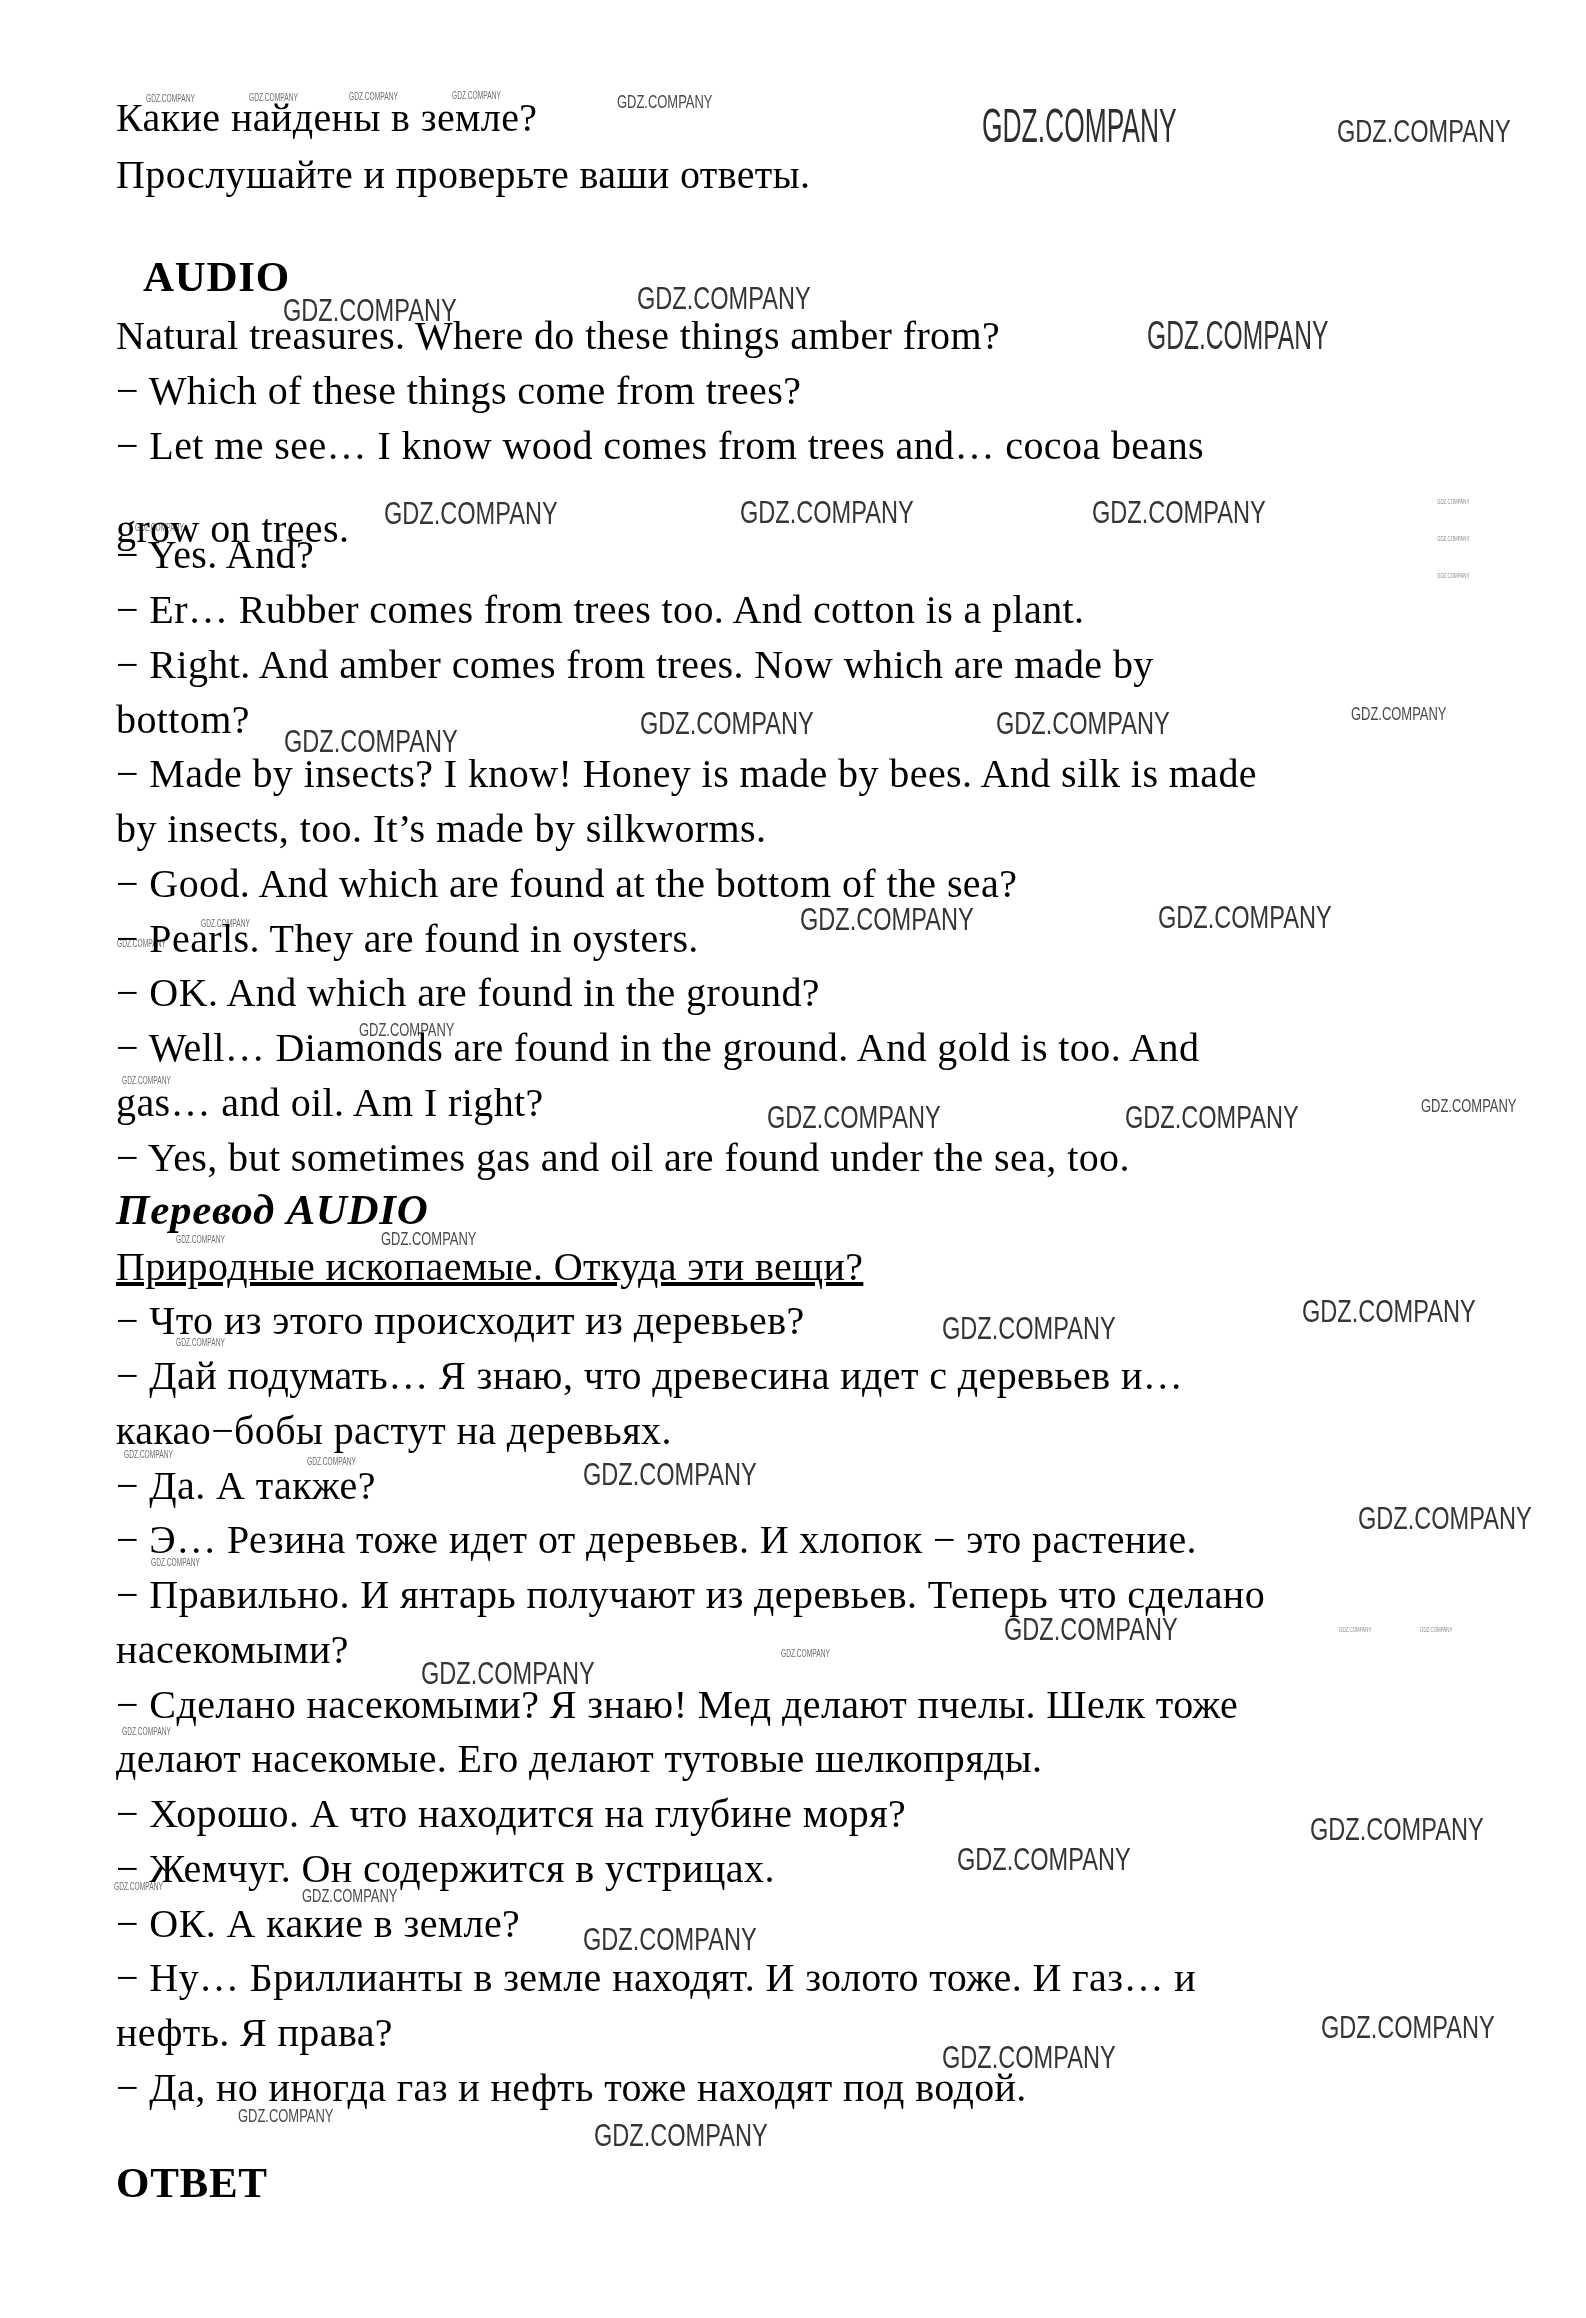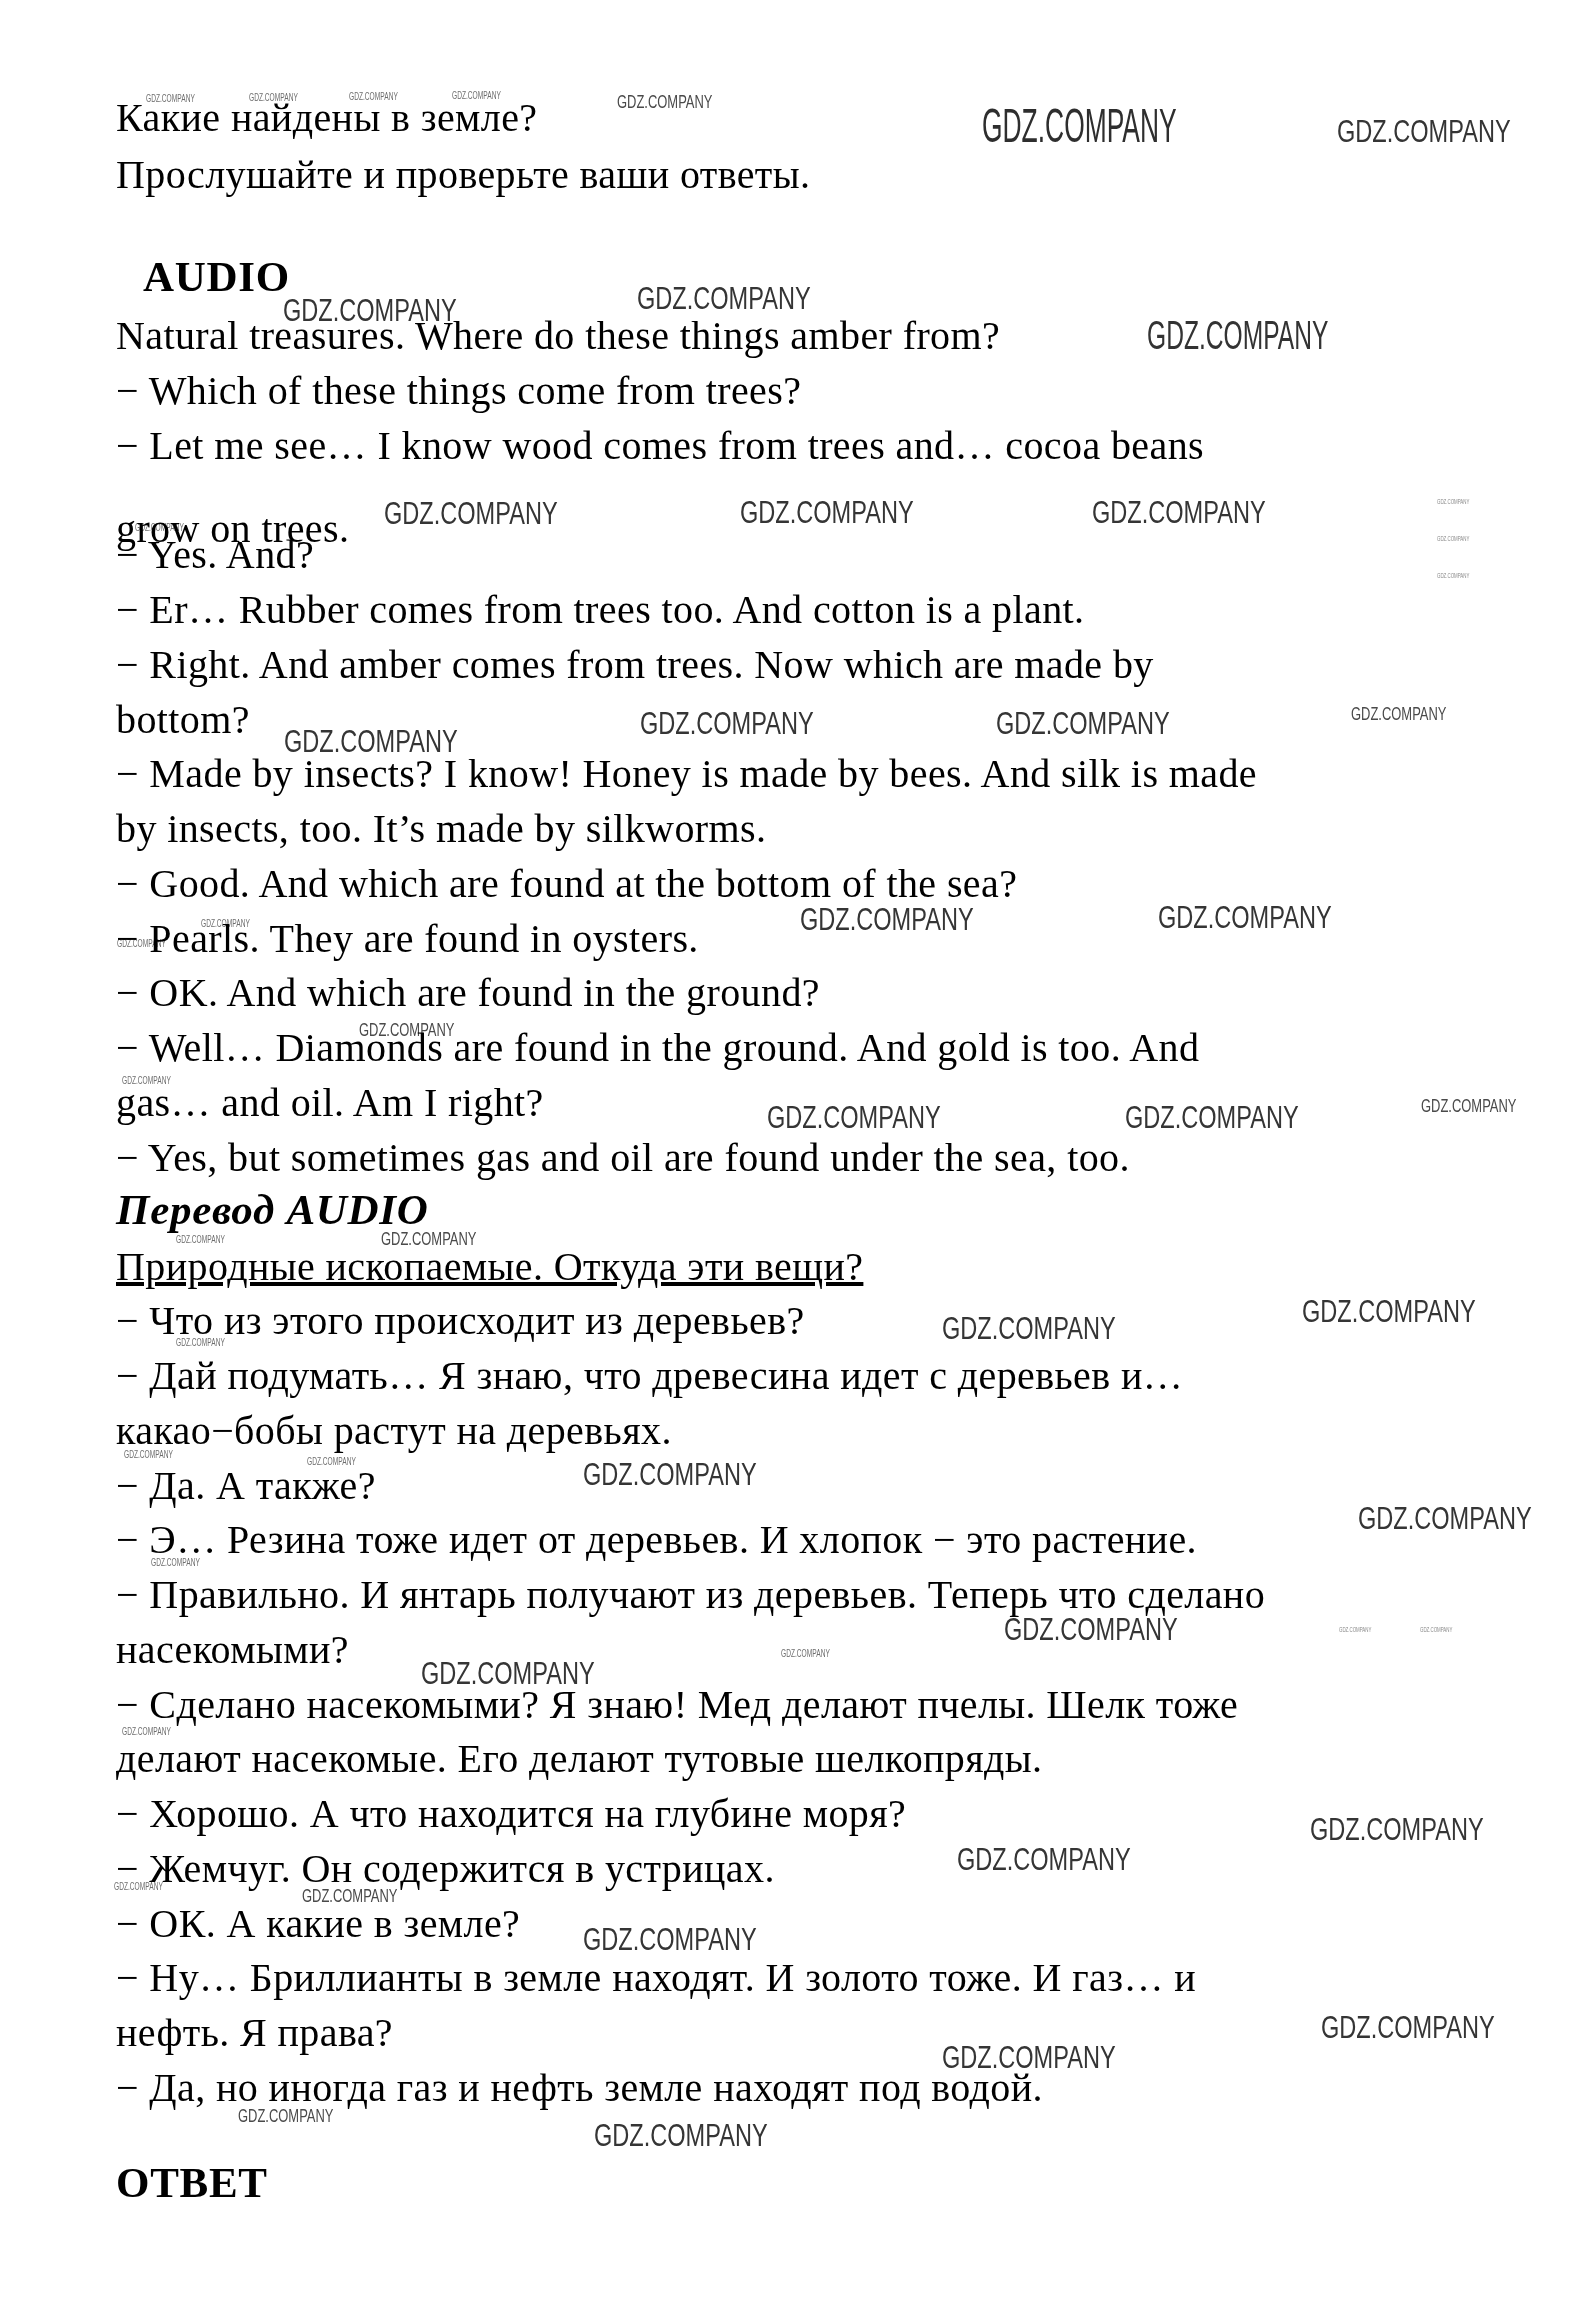--- a/index.html
+++ b/index.html
@@ -126,17 +126,17 @@
       <div class="line body" style="top: 1511px;">− Э… Резина тоже идет от деревьев. И хлопок − это растение.</div>
       <div class="line body" style="top: 1566px;">− Правильно. И янтарь получают из деревьев. Теперь что сделано</div>
       <div class="line body" style="top: 1621px;">насекомыми?</div>
       <div class="line body" style="top: 1676px;">− Сделано насекомыми? Я знаю! Мед делают пчелы. Шелк тоже</div>
       <div class="line body" style="top: 1730px;">делают насекомые. Его делают тутовые шелкопряды.</div>
       <div class="line body" style="top: 1785px;">− Хорошо. А что находится на глубине моря?</div>
       <div class="line body" style="top: 1840px;">− Жемчуг. Он содержится в устрицах.</div>
       <div class="line body" style="top: 1895px;">− ОК. А какие в земле?</div>
       <div class="line body" style="top: 1949px;">− Ну… Бриллианты в земле находят. И золото тоже. И газ… и</div>
       <div class="line body" style="top: 2004px;">нефть. Я права?</div>
-      <div class="line body" style="top: 2059px;">− Да, но иногда газ и нефть земле находят под водой.</div>
+      <div class="line body" style="top: 2059px;">− Да, но иногда газ и нефть тоже находят под водой.</div>
       <div class="line heading" style="top: 2154px;">ОТВЕТ</div>
     </div>
 </div>
 
 
 </body></html>

